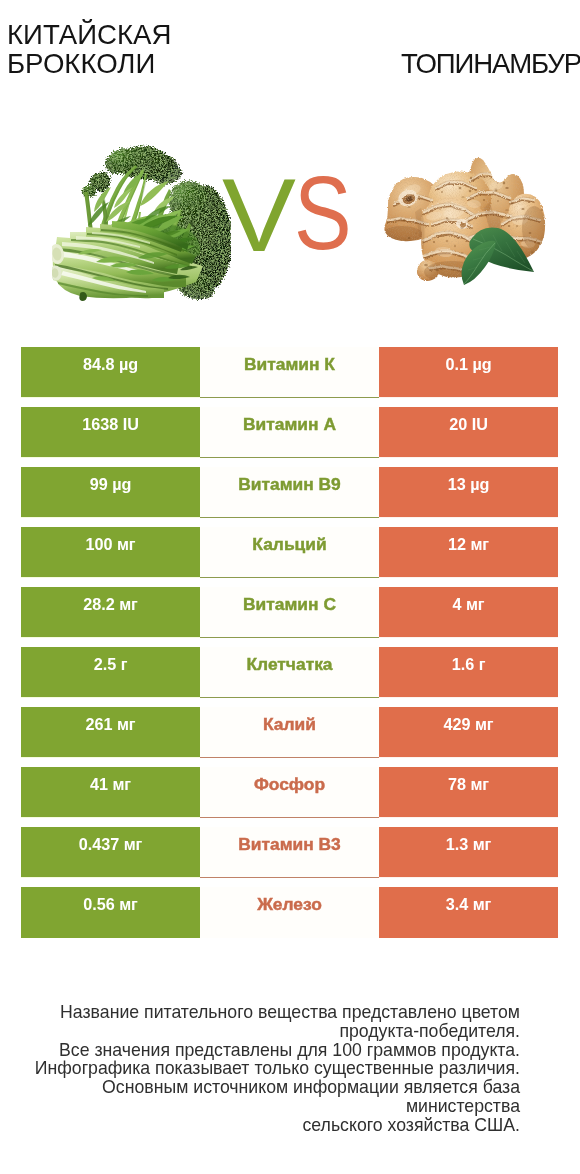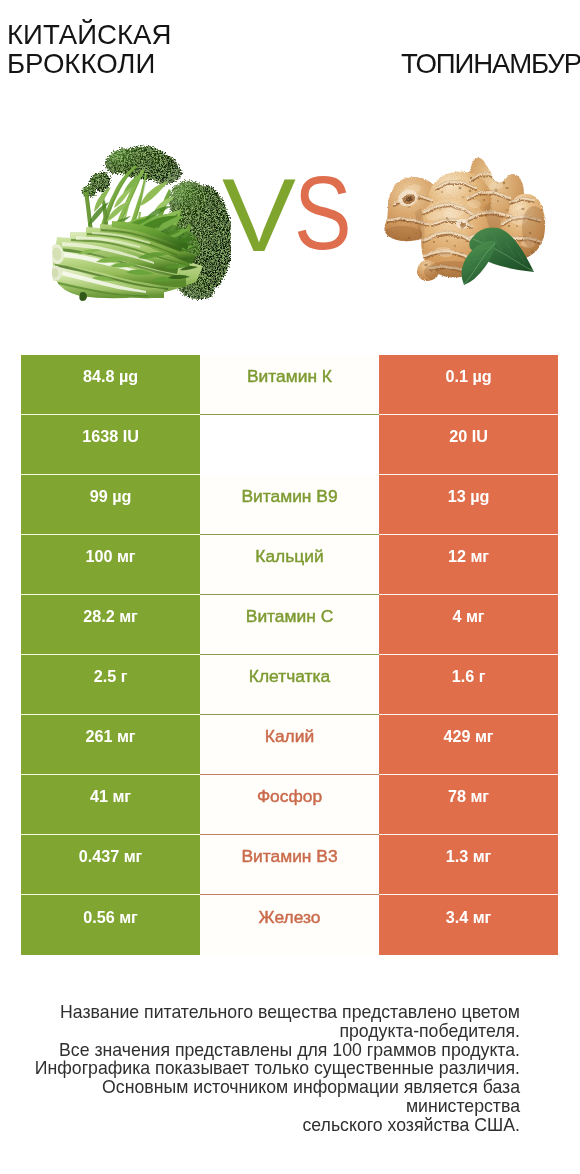--- a/index.html
+++ b/index.html
@@ -19,30 +19,30 @@
   .arti{position:absolute;left:384px;top:154px;width:162px;height:134px;}
   .vs{position:absolute;left:222px;top:158px;width:140px;height:120px;}
   .vs span{position:absolute;font-size:104px;line-height:114px;font-weight:400;
            display:block;transform-origin:left top;}
   .vs .v{color:#80a52f;left:0px;top:0px;transform:scaleX(1.065);}
   .vs .s{color:#df6e4e;left:72px;top:-2.5px;transform:scaleX(0.83);}
 
   
   .tbl{position:absolute;left:21px;top:343px;width:537px;height:600px;}
   .row{position:relative;height:60px;}
-  .cell{position:absolute;top:12px;height:60px;display:flex;align-items:center;
+  .cell{position:absolute;top:4px;height:51px;display:flex;align-items:center;
         justify-content:center;font-size:16.2px;font-weight:bold;box-sizing:border-box;
         padding-bottom:16px;}
   .c-mid{font-size:17.4px;font-weight:normal;-webkit-text-stroke:0.45px currentColor;}
   .c-left{left:0;width:179px;background:#80a531;color:#ffffff;}
   .c-mid{left:179px;width:179px;background:#fffefb;}
   .c-right{left:358px;width:179px;background:#e06e4b;color:#ffffff;}
   .row .c-left{border-bottom:1px solid #f5fbdf;}
   .row .c-right{border-bottom:1px solid #fdf3ee;}
-  .row .c-mid{border-bottom:1px solid #8d9b4d;}
+  .row .c-mid{border-bottom:1px solid #8d9b4d;font-weight:bold;}
   .row.orange .c-mid{border-bottom:1px solid #c08267;}
   .row:last-child .c-left,.row:last-child .c-right,.row:last-child .c-mid{border-bottom:none;}
   .mid-green{color:#7e9b32;}
   .mid-orange{color:#ca6b4c;}
 
   
   .foot{position:absolute;left:0;top:1003px;width:520px;text-align:right;
         color:#2f2f2f;font-size:17.7px;line-height:18.75px;}
 </style>
 </head>
@@ -471,20 +471,21 @@
   </div>
 
   <div class="tbl">
       <div class="row">
         <div class="cell c-left">84.8 µg</div>
         <div class="cell c-mid mid-green">Витамин К</div>
         <div class="cell c-right">0.1 µg</div>
       </div>
       <div class="row">
         <div class="cell c-left">1638 IU</div>
+        <div class="cell c-mid mid-green">Витамин А</div>
         <div class="cell c-right">20 IU</div>
       </div>
       <div class="row">
         <div class="cell c-left">99 µg</div>
         <div class="cell c-mid mid-green">Витамин B9</div>
         <div class="cell c-right">13 µg</div>
       </div>
       <div class="row">
         <div class="cell c-left">100 мг</div>
         <div class="cell c-mid mid-green">Кальций</div>

